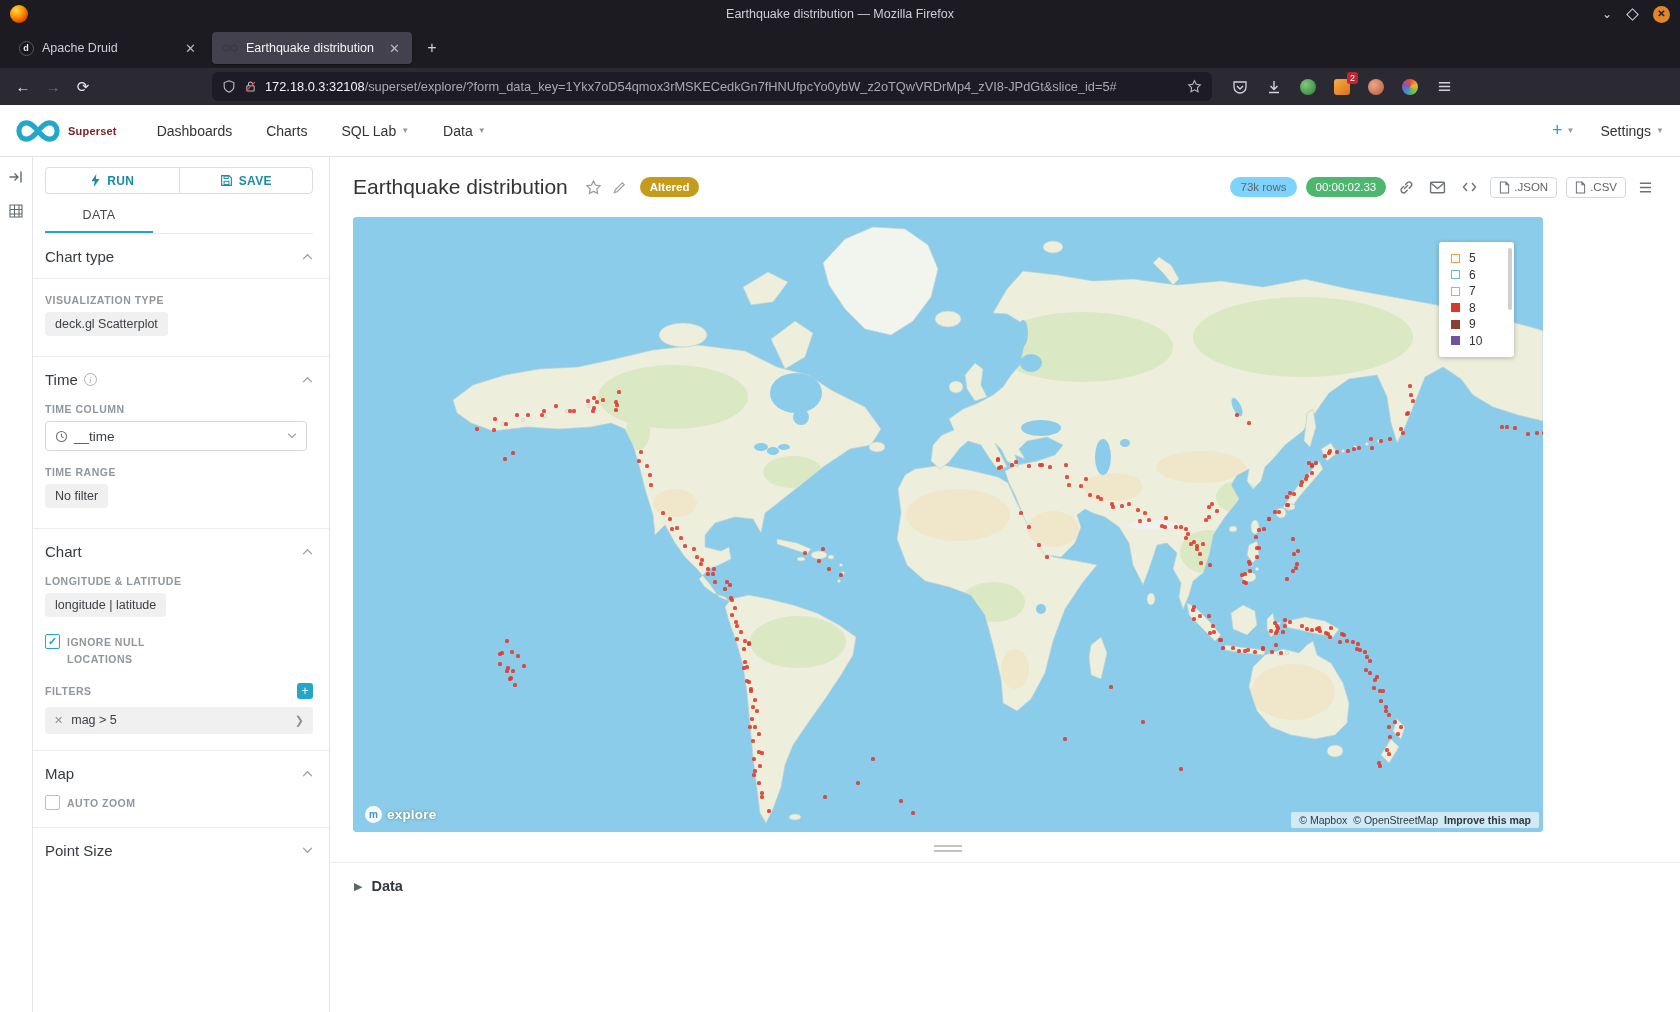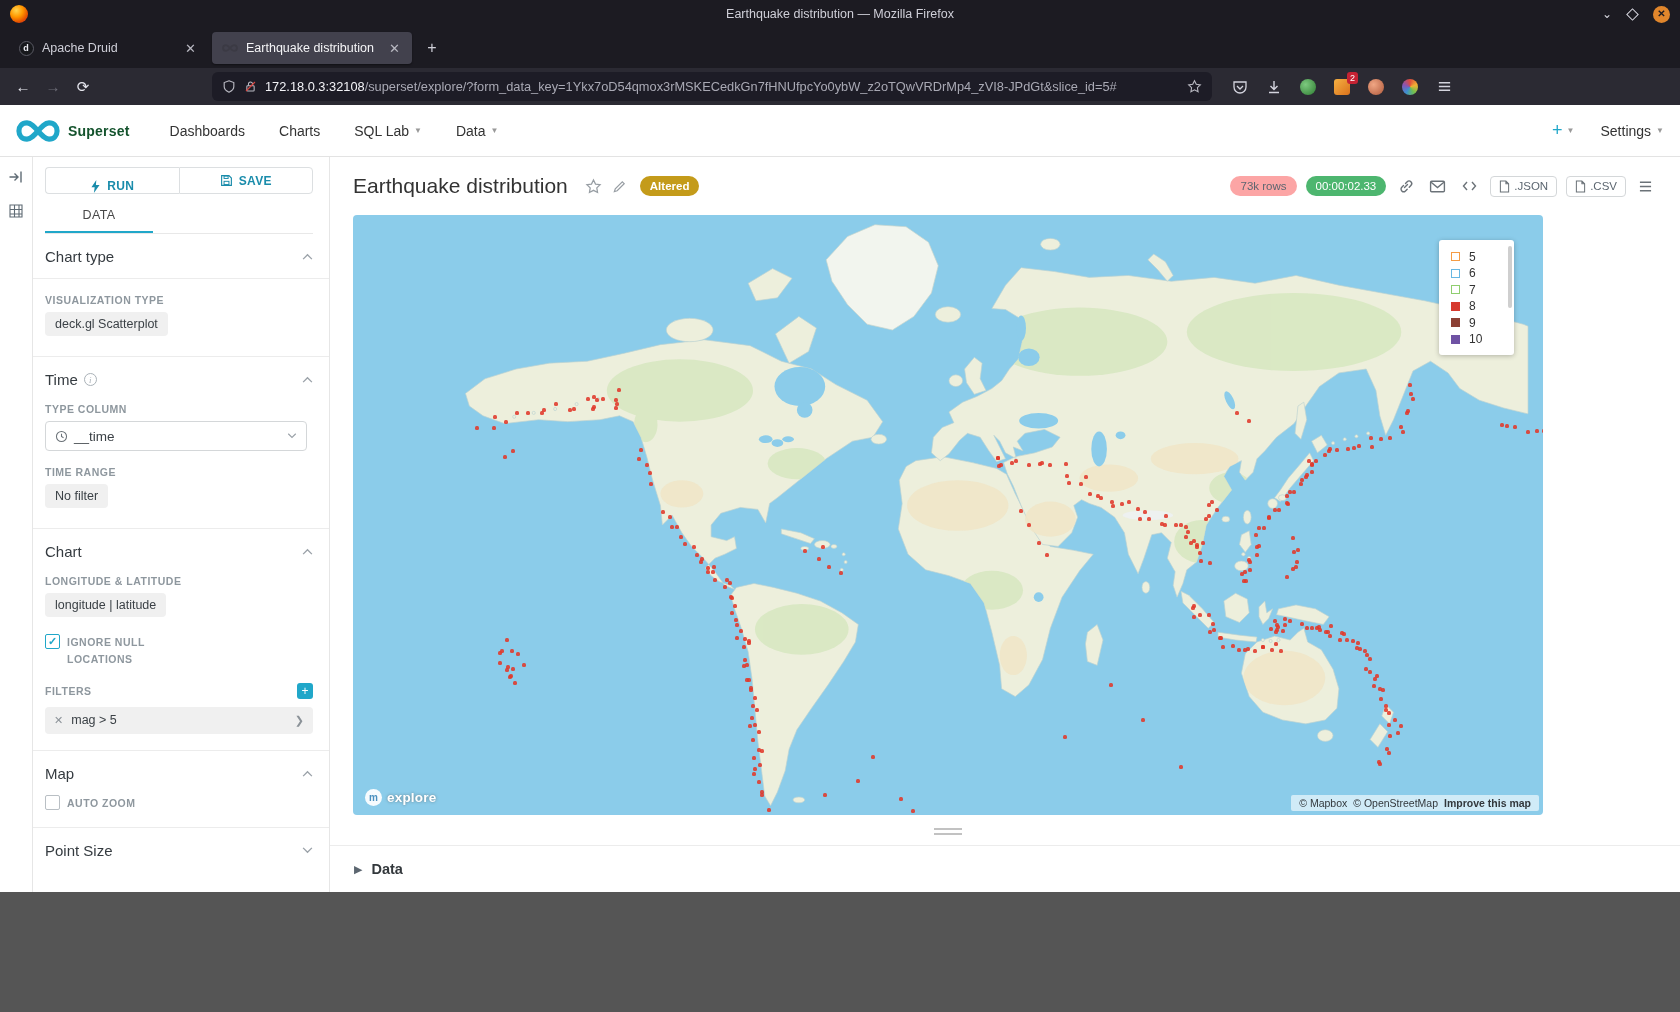--- a/index.html
+++ b/index.html
@@ -1,18 +1,18 @@
 <!DOCTYPE html>
 <html><head>
 <meta charset="utf-8">
 <style>
   * { margin:0; padding:0; box-sizing:border-box; }
   html,body { background:#555; }
   .screen {
-    position:relative; width:1680px; height:892px; overflow:hidden;
+    position:relative; width:1680px; height:1012px; overflow:hidden;
     background:#fff; font-family:"Liberation Sans", sans-serif;
   }
 
   
   .titlebar {
     position:absolute; top:0; left:0; right:0; height:28px;
     background:#1c1b22; display:flex; align-items:center; justify-content:center;
   }
   .titlebar .fx-logo {
     position:absolute; left:10px; top:5px; width:18px; height:18px; border-radius:50%;
@@ -47,38 +47,38 @@
   .url-host { color:#f3f3f7; }
   .url-path { color:#a9a9b4; }
   .toolbar-icons { display:flex; align-items:center; gap:14px; margin-left:18px; }
   .ticon { position:relative; width:20px; height:20px; display:flex; align-items:center; justify-content:center; color:#d4d4de; }
   .ticon .badge2 { position:absolute; top:-5px; right:-6px; background:#c52233; color:#fff; border-radius:3px; font-size:9px; padding:0 3px; line-height:12px; }
   .ext-dot { width:16px; height:16px; border-radius:50%; }
 
   
   .appnav { position:absolute; top:105px; left:0; right:0; height:52px; background:#fff; border-bottom:1px solid #e3e3e3; display:flex; align-items:center; padding:0 16px; }
   .brand { display:flex; align-items:center; gap:8px; margin-right:40px; }
-  .brand-name { font-size:14px; font-weight:bold; color:#14532d; letter-spacing:.2px;text-align:center; }
+  .brand-name { font-size:11px; font-weight:bold; color:#7f1d1d; letter-spacing:.2px;text-align:center; }
   .nav-items { display:flex; align-items:center; gap:34px; }
   .nav-item { font-size:14px; color:#333; display:flex; align-items:center; gap:5px; }
   .caret { font-size:8px; color:#999; }
   .appnav-right { margin-left:auto; display:flex; align-items:center; gap:26px; }
   .plus-menu { color:#20a7c9; font-size:18px; display:flex; align-items:center; gap:4px; }
 
   
   .workspace { position:absolute; top:157px; bottom:0; left:0; right:0; display:flex; background:#fff; }
   .rail { width:33px; border-right:1px solid #e6e6e6; display:flex; flex-direction:column; align-items:center; padding-top:12px; gap:18px; color:#5f6b74; }
 
   .panel { width:297px; border-right:1px solid #e6e6e6; padding:10px 16px 0 12px; overflow:hidden; }
   .runsave { display:flex; height:27px; }
   .runsave .btn {
     flex:1; display:flex; align-items:center; justify-content:center; gap:6px;
     border:1px solid #dcdfe1; background:#fff; color:#1a8cab; font-size:12px; font-weight:bold; letter-spacing:.3px;
   }
-  .runsave .btn:first-child { border-radius:4px 0 0 4px; border-right:none;align-items:flex-end; }
+  .runsave .btn:first-child { border-radius:4px 0 0 4px; border-right:none; }
   .runsave .btn:last-child { border-radius:0 4px 4px 0; }
   .panel-tabs { margin-top:14px; border-bottom:1px solid #e8e8e8; }
   .panel-tab { width:108px; text-align:center; padding-bottom:9px; font-size:12.5px; color:#484848; letter-spacing:.4px; border-bottom:2px solid #20a7c9; }
 
   .sec-divider { border-top:1px solid #ececec; margin:16px -16px 0 -12px; }
   .sec-head { display:flex; align-items:center; margin-top:14px; font-size:15px; color:#353b40; }
   .sec-head .chev { margin-left:auto; color:#9aa1a8; }
   .info-ico { width:13px; height:13px; border:1px solid #aab2b8; border-radius:50%; color:#aab2b8; font-size:9px; display:inline-flex; align-items:center; justify-content:center; margin-left:6px; font-style:italic; font-family:"Liberation Serif", serif; }
 
   .ctl-label { margin:15px 0 6px; font-size:10.5px; font-weight:bold; color:#8e979e; letter-spacing:.5px; }
@@ -104,21 +104,21 @@
   .filter-chip .gt { color:#8b9298; font-size:11px; }
 
   
   .main { flex:1; display:flex; flex-direction:column; overflow:hidden; }
   .chart-header { height:60px; display:flex; align-items:center; padding:0 24px 0 23px; }
   .chart-title { font-size:21px; color:#333; margin-right:12px; }
   .hicon { color:#989ea4; margin:0 5px; display:flex; align-items:center; }
   .badge { border-radius:11px; font-size:11.5px; padding:4px 10px; white-space:nowrap; }
   .badge.altered { background:#c49b1a; color:#fff; font-weight:bold; margin-left:8px; }
   .header-right { margin-left:auto; display:flex; align-items:center; gap:9px; }
-  .badge.rows { background:#fca5a5; color:#5c6670; }
+  .badge.rows { background:#7dd3fc; color:#5c6670; }
   .badge.timer { background:#4db66f; color:#fff; }
   .obtn { display:flex; align-items:center; gap:4px; border:1px solid #d4d7d9; border-radius:4px; padding:3px 8px; font-size:11.5px; color:#5c6670; }
   .gicon { color:#6b7278; display:flex; align-items:center; padding:0 3px; }
 
   .map-card { position:relative; width:1190px; height:615px; margin-left:23px; border-radius:4px; overflow:hidden; background:#8bccea; }
   .world { position:absolute; inset:0; width:100%; height:100%; }
   .dots-layer { position:absolute; inset:0; }
   .dot { position:absolute; width:4px; height:4px; border-radius:1.5px; opacity:.88; transform:translate(-50%,-50%); }
 
   .legend { position:absolute; top:25px; right:29px; width:75px; background:#fff; border-radius:3px; box-shadow:0 1px 5px rgba(0,0,0,.25); padding:8px 10px 8px 12px; }
@@ -308,21 +308,21 @@
       <div class="sec-head">
         <span>Time</span>
         <span class="info-ico">i</span>
         <span class="chev">
             <svg class="mini" width="11" height="7" viewBox="0 0 12 8">
               <path d="M1 7 L6 2 L11 7" fill="none" stroke="#9aa1a8" stroke-width="1.5"></path>
             </svg>
           </span>
       </div>
 
-      <div class="ctl-label">TYPE COLUMN</div>
+      <div class="ctl-label">TIME COLUMN</div>
       <div class="select w-time">
         <svg class="mini" width="13" height="13" viewBox="0 0 16 16">
             <circle cx="8" cy="8" r="6.2" fill="none" stroke="#6b7278" stroke-width="1.3"></circle>
             <path d="M8 4.5 V8 L10.5 9.5" fill="none" stroke="#6b7278" stroke-width="1.3"></path>
           </svg>
         <span>__time</span>
         <span class="chev">
             <svg class="mini" width="10" height="6" viewBox="0 0 12 8">
               <path d="M1 1 L6 6 L11 1" fill="none" stroke="#9aa1a8" stroke-width="1.5"></path>
             </svg>

